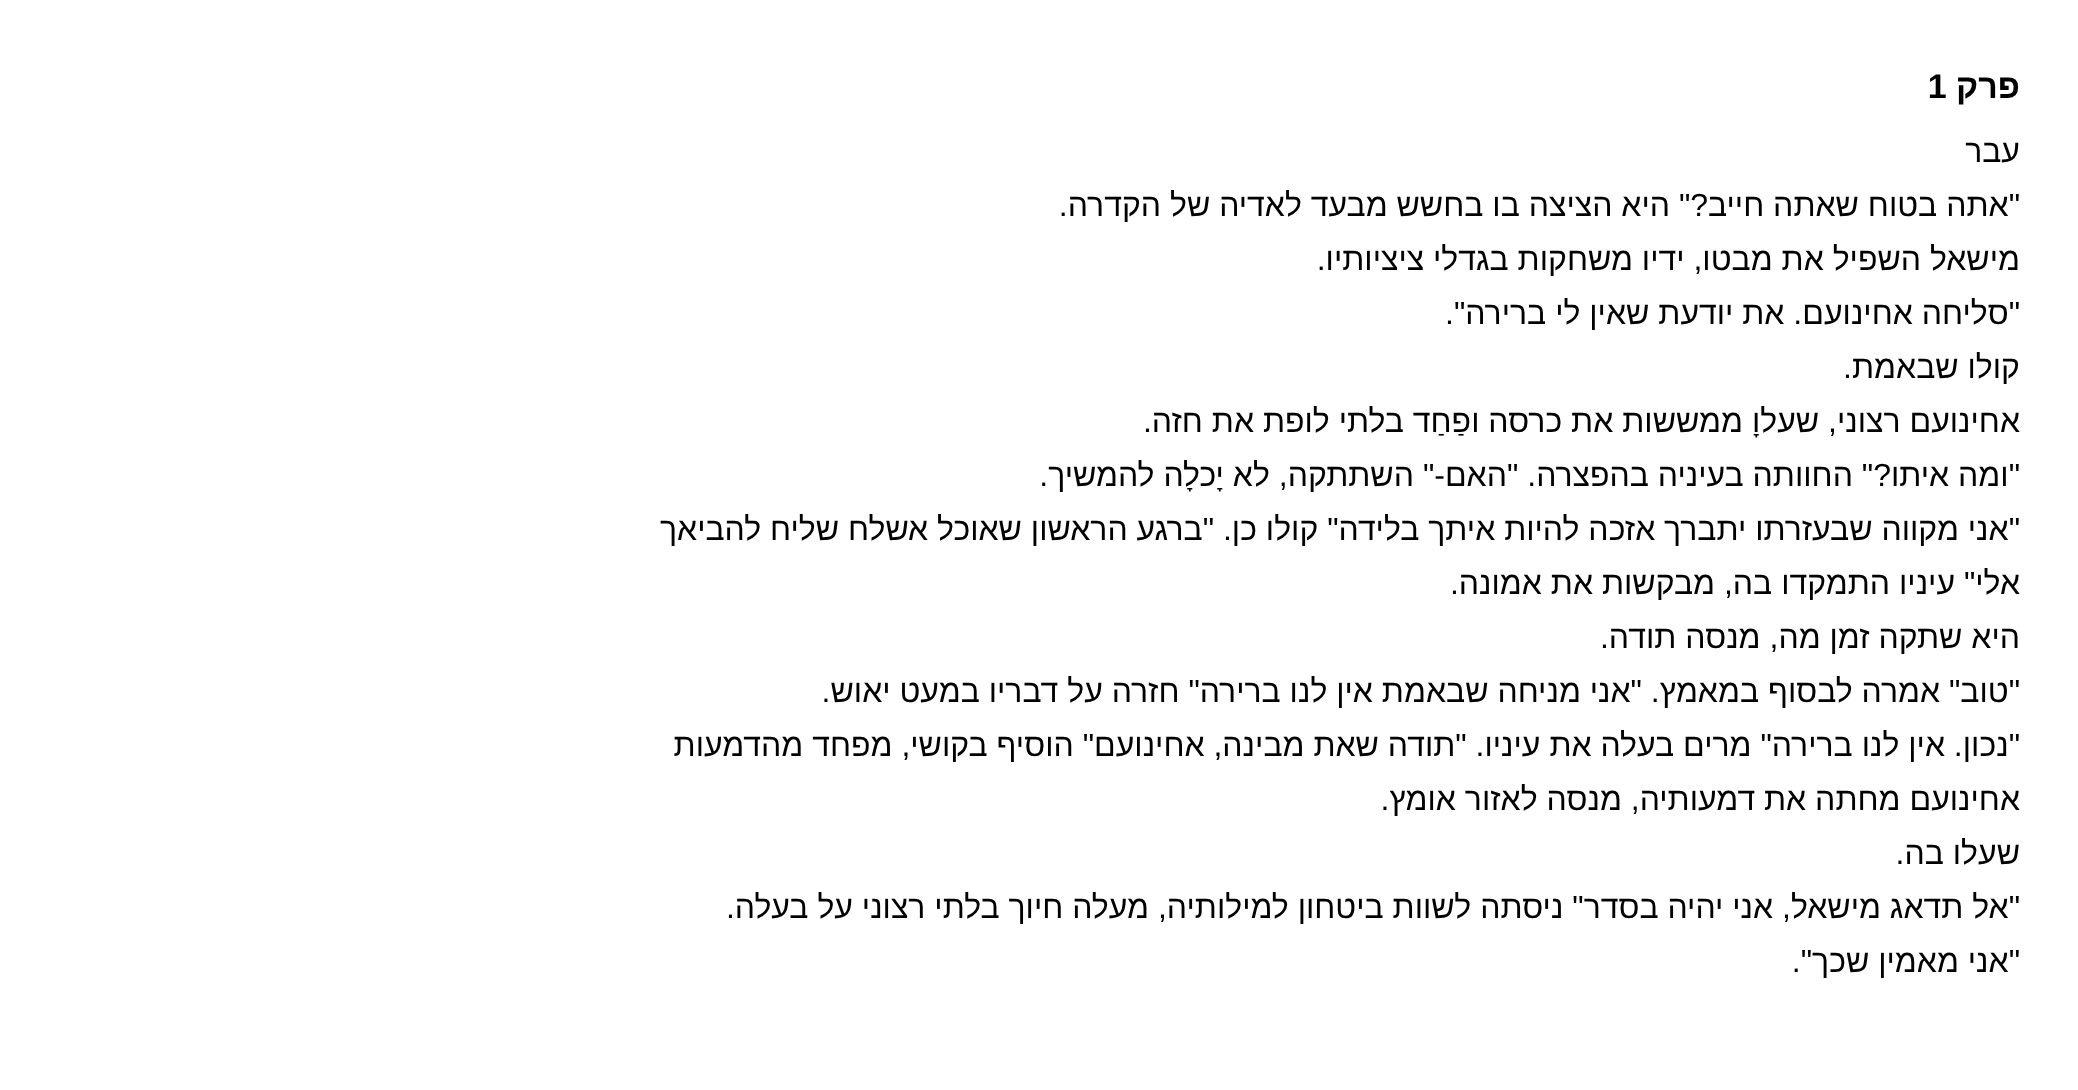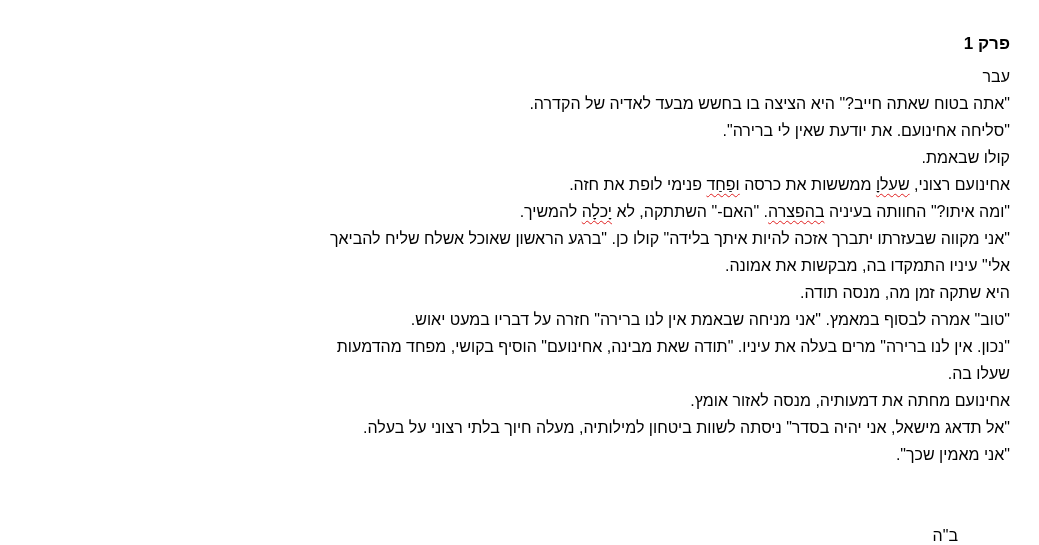--- a/index.html
+++ b/index.html
@@ -29,46 +29,46 @@
     font-weight: bold;
     font-size: 17px;
     line-height: 27px;
     margin: 16px 0 6px 0;
   }
   .line {
     white-space: nowrap;
     min-height: 27px;
   }
   .misspelled {
-    text-decoration: underline;
     text-decoration-style: wavy;
     text-decoration-color: #e02020;
     text-decoration-thickness: 1px;
     text-underline-offset: 3px;
     text-decoration-skip-ink: none;
   }
 </style>
 </head>
 <body>
 
 <div class="page">
   <div class="heading">פרק 1</div>
   <div id="doc-lines">
       <div class="line"><span>עבר</span></div>
       <div class="line"><span>"אתה בטוח שאתה חייב?" היא הציצה בו בחשש מבעד לאדיה של הקדרה.</span></div>
+      <div class="line"><span>מישאל השפיל את מבטו, ידיו משחקות בגדלי ציציותיו.</span></div>
       <div class="line"><span>"סליחה אחינועם. את יודעת שאין לי ברירה".</span></div>
       <div class="line"><span>קולו שבאמת.</span></div>
-      <div class="line"><span>אחינועם רצוני, </span><span class="misspelled">שעלוָ</span><span> ממששות את כרסה </span><span class="misspelled">ופַחַד</span><span> פנימי לופת את חזה.</span></div>
+      <div class="line"><span>אחינועם רצוני, </span><span class="misspelled">שעלוָ</span><span> ממששות את כרסה </span><span class="misspelled">ופַחַד</span><span> בלתי לופת את חזה.</span></div>
       <div class="line"><span>"ומה איתו?" החוותה בעיניה </span><span class="misspelled">בהפצרה</span><span>. "האם-" השתתקה, לא </span><span class="misspelled">יָכלָה</span><span> להמשיך.</span></div>
       <div class="line"><span>"אני מקווה שבעזרתו יתברך אזכה להיות איתך בלידה" קולו כן. "ברגע הראשון שאוכל אשלח שליח להביאך</span></div>
       <div class="line"><span>אלי" עיניו התמקדו בה, מבקשות את אמונה.</span></div>
       <div class="line"><span>היא שתקה זמן מה, מנסה תודה.</span></div>
       <div class="line"><span>"טוב" אמרה לבסוף במאמץ. "אני מניחה שבאמת אין לנו ברירה" חזרה על דבריו במעט יאוש.</span></div>
       <div class="line"><span>"נכון. אין לנו ברירה" מרים בעלה את עיניו. "תודה שאת מבינה, אחינועם" הוסיף בקושי, מפחד מהדמעות</span></div>
+      <div class="line"><span>אחינועם מחתה את דמעותיה, מנסה לאזור אומץ.</span></div>
       <div class="line"><span>שעלו בה.</span></div>
-      <div class="line"><span>אחינועם מחתה את דמעותיה, מנסה לאזור אומץ.</span></div>
       <div class="line"><span>"אל תדאג מישאל, אני יהיה בסדר" ניסתה לשוות ביטחון למילותיה, מעלה חיוך בלתי רצוני על בעלה.</span></div>
       <div class="line"><span>"אני מאמין שכך".</span></div>
       <div class="line">&nbsp;</div>
       <div class="line">&nbsp;</div>
       <div class="line" style="padding-right: 52px;"><span>ב"ה</span></div>
     </div>
 </div>
 
 </body></html>

